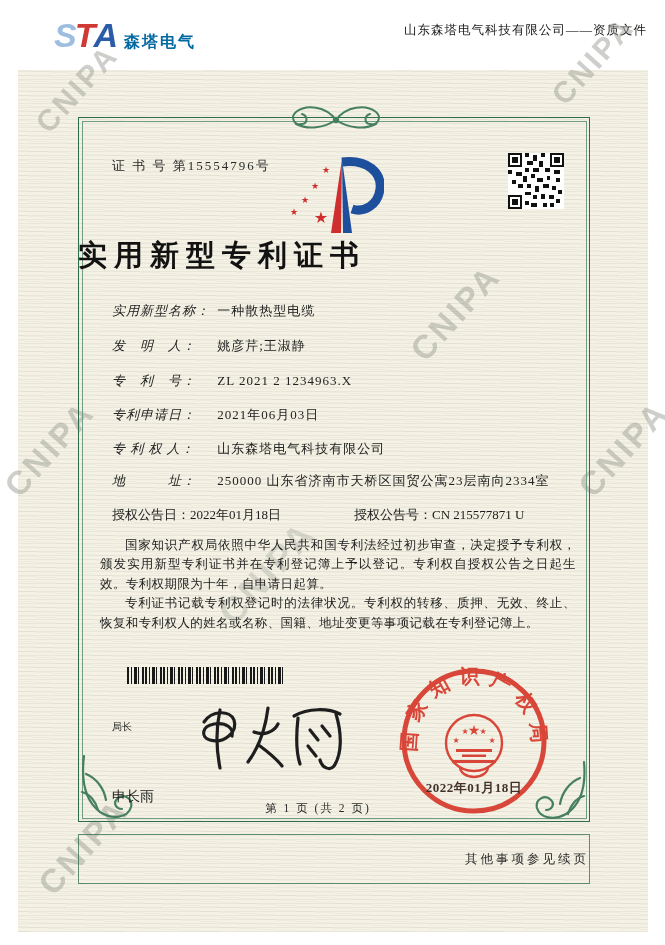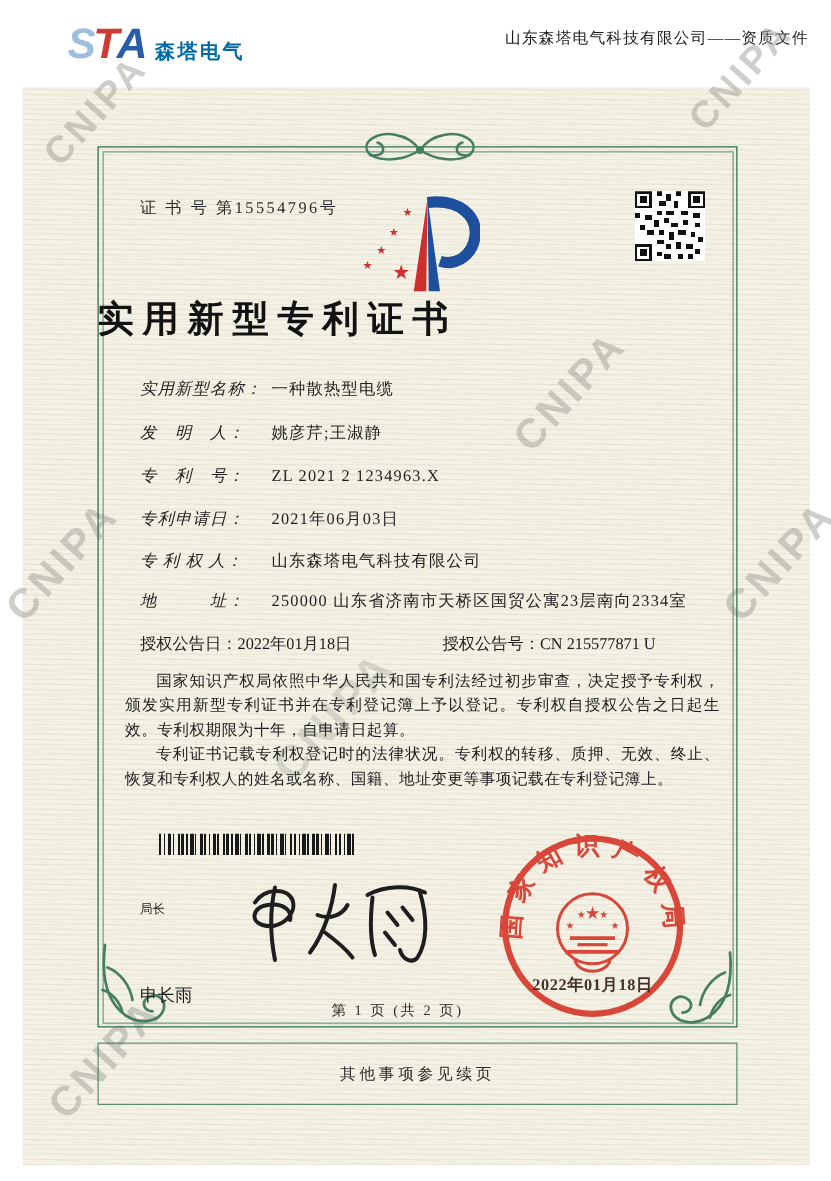--- a/index.html
+++ b/index.html
@@ -86,21 +86,21 @@
 
   .seal { position:absolute; left:398px; top:665px; }
   .seal-date { position:absolute; left:396px; top:779px; width:156px; text-align:center;
                font-size:13px; font-weight:700; color:#43302a; letter-spacing:0.5px; z-index:7; }
 
   .page-note { position:absolute; left:78px; top:801px; width:480px; text-align:center;
                font-size:11.5px; letter-spacing:2px; color:#2a2a2a; }
 
   .note-strip { position:absolute; left:78px; top:834px; width:512px; height:50px;
                 border:1px solid rgba(45,107,76,0.75); z-index:3;
-                display:flex; align-items:center; justify-content:center; }
+                display:flex; align-items:center; justify-content:flex-end; }
   .note-strip span { font-size:12.5px; letter-spacing:3px; color:#2a2a2a; }
 </style>
 </head>
 <body>
 
 <div class="page">
 
   <div class="logo">
     <span class="ls s">S</span>
     <span class="ls t">T</span>

